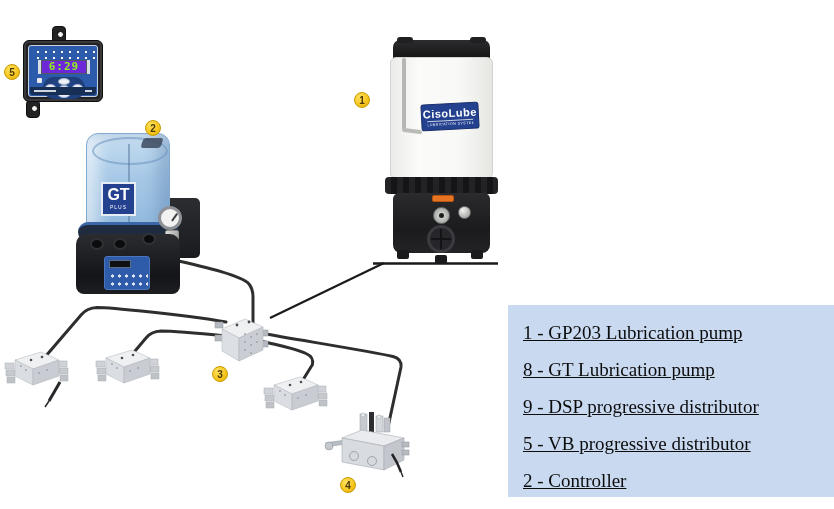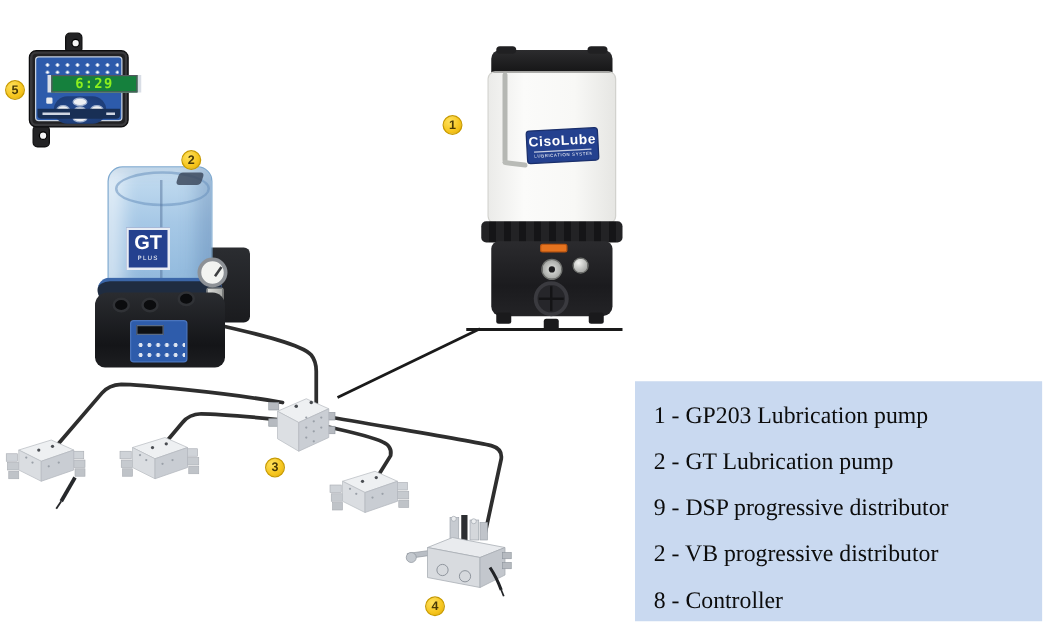--- a/index.html
+++ b/index.html
@@ -16,37 +16,37 @@
   .badge-1{left:354px;top:92px;}
   .badge-2{left:145px;top:120px;}
   .badge-3{left:212px;top:366px;}
   .badge-4{left:340px;top:477px;}
   .badge-5{left:4px;top:64px;}
 
   
   .legend{position:absolute;left:508px;top:305px;width:326px;height:192px;
           background:var(--color-legend_bg,#c9d9f0);padding:9px 6px 0 15px;}
   .legend-item{font-family:"Liberation Serif",serif;font-size:19px;line-height:37px;
-               color:#0c0c0c;white-space:nowrap;}
+               color:#0c0c0c;white-space:nowrap;text-decoration:underline;}
 
   
   .controller{position:absolute;left:20px;top:26px;width:88px;height:92px;}
   .ctrl-ear{position:absolute;width:14px;background:#232325;border-radius:4px;border:1px solid #0e0e0f;}
   .ctrl-ear-top{left:32px;top:0;height:17px;}
   .ctrl-ear-bottom{left:6px;top:74px;height:18px;}
   .ctrl-ear:after{content:"";position:absolute;left:4px;top:4px;width:5px;height:5px;border-radius:50%;
                   background:#f4f4f4;border:1px solid #000;}
   .ctrl-body{position:absolute;left:3px;top:14px;width:80px;height:62px;background:#222224;
              border-radius:6px;border:1px solid #0d0d0e;box-shadow:inset 0 0 0 2px #39393c;}
   .ctrl-face{position:absolute;left:4px;top:4px;right:4px;bottom:4px;background:#2d5bab;
              border-radius:3px;border:1px solid #c8d2e0;}
   .ctrl-terms{position:absolute;left:4px;top:2px;width:62px;height:11px;
       background-image:radial-gradient(circle,#ffffff 1.1px,rgba(0,0,0,0) 1.5px);
       background-size:8px 6px;background-position:1px 1px;}
-  .ctrl-display{position:absolute;left:12px;top:14px;width:69px;height:14px;background:#15803d;
+  .ctrl-display{position:absolute;left:12px;top:14px;width:46px;height:14px;background:#6d28d9;
       border:1px solid #53585f;box-shadow:-3px 0 0 #d9dee6,3px 0 0 #d9dee6;
       color:var(--color-display_green,#8df01e);font-family:"DejaVu Sans Mono",monospace;
       font-size:11px;font-weight:bold;text-align:center;line-height:12px;letter-spacing:1px;}
   .ctrl-rst{position:absolute;left:8px;top:32px;width:5px;height:5px;background:#e8eaee;border-radius:1px;}
   .ctrl-nav{position:absolute;left:14px;top:31px;width:42px;height:22px;border-radius:12px;
             background:radial-gradient(#24498d,#1c3a72);}
   .nb{position:absolute;background:#eef0f3;border:1px solid #9fb0ce;border-radius:50%;}
   .nb-up{left:15px;top:1px;width:12px;height:7px;}
   .nb-down{left:15px;bottom:1px;width:12px;height:7px;}
   .nb-left{left:2px;top:7px;width:11px;height:8px;}
@@ -290,19 +290,19 @@
   </div>
 
   <div class="badge badge-1">1</div>
   <div class="badge badge-2">2</div>
   <div class="badge badge-3">3</div>
   <div class="badge badge-4">4</div>
   <div class="badge badge-5">5</div>
 
   <div class="legend">
     <div class="legend-item">1 - GP203 Lubrication pump</div>
-    <div class="legend-item">2 - GT Lubrication pump</div>
+    <div class="legend-item">8 - GT Lubrication pump</div>
     <div class="legend-item">9 - DSP progressive distributor</div>
-    <div class="legend-item">2 - VB progressive distributor</div>
-    <div class="legend-item">8 - Controller</div>
+    <div class="legend-item">5 - VB progressive distributor</div>
+    <div class="legend-item">2 - Controller</div>
   </div>
 
 </div>
 
 </body></html>

